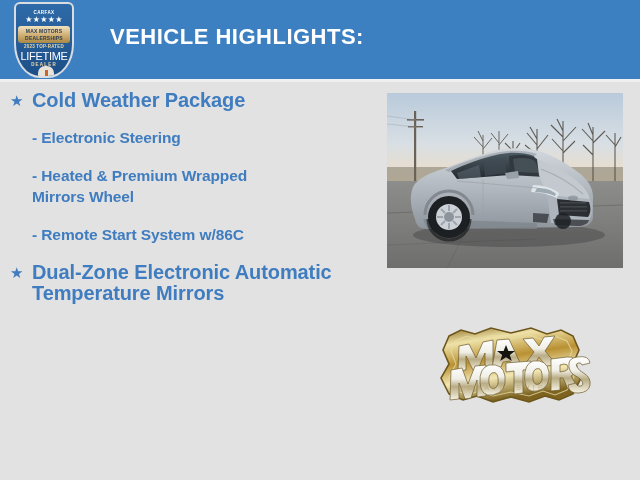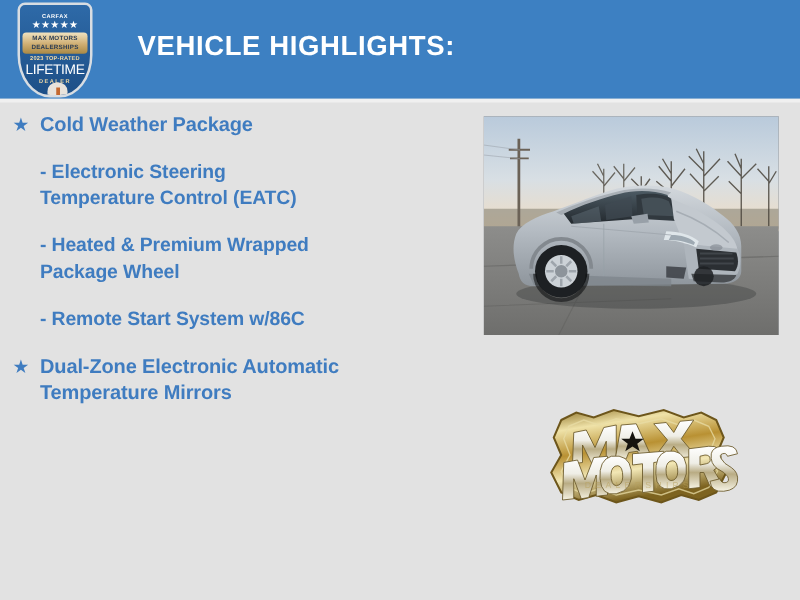--- a/index.html
+++ b/index.html
@@ -173,21 +173,21 @@
     position: absolute;
     left: 10px;
     top: 1px;
     font-size: 15px;
     color: #3f7cc0;
     line-height: 19px;
   }
   .bullet-text {
     display: block;
     margin-left: 22px;
-    font-size: 16px;
+    font-size: 20px;
     font-weight: bold;
     color: #3f7cc0;
     line-height: 21px;
     letter-spacing: -0.1px;
   }
   .sub-row {
     position: relative;
     margin-left: 32px;
     margin-bottom: 17px;
   }
@@ -249,27 +249,26 @@
 
   <div class="bullets">
 
     <div class="bullet-row">
       <span class="bullet-star">★</span>
       <span class="bullet-text">Cold Weather Package</span>
     </div>
 
     <div class="sub-row">
       <div class="sub-text">- Electronic Steering</div>
-      <div class="sub-text cont">Temperature Control (EATC)</div>
     </div>
 
 
     <div class="sub-row">
       <div class="sub-text">- Heated &amp; Premium Wrapped</div>
-      <div class="sub-text cont">Package Wheel</div>
+      <div class="sub-text cont">Mirrors Wheel</div>
     </div>
 
 
     <div class="sub-row">
       <div class="sub-text">- Remote Start System w/86C</div>
     </div>
 
     <div class="bullet-row">
       <span class="bullet-star">★</span>
       <span class="bullet-text">Dual-Zone Electronic Automatic</span>

